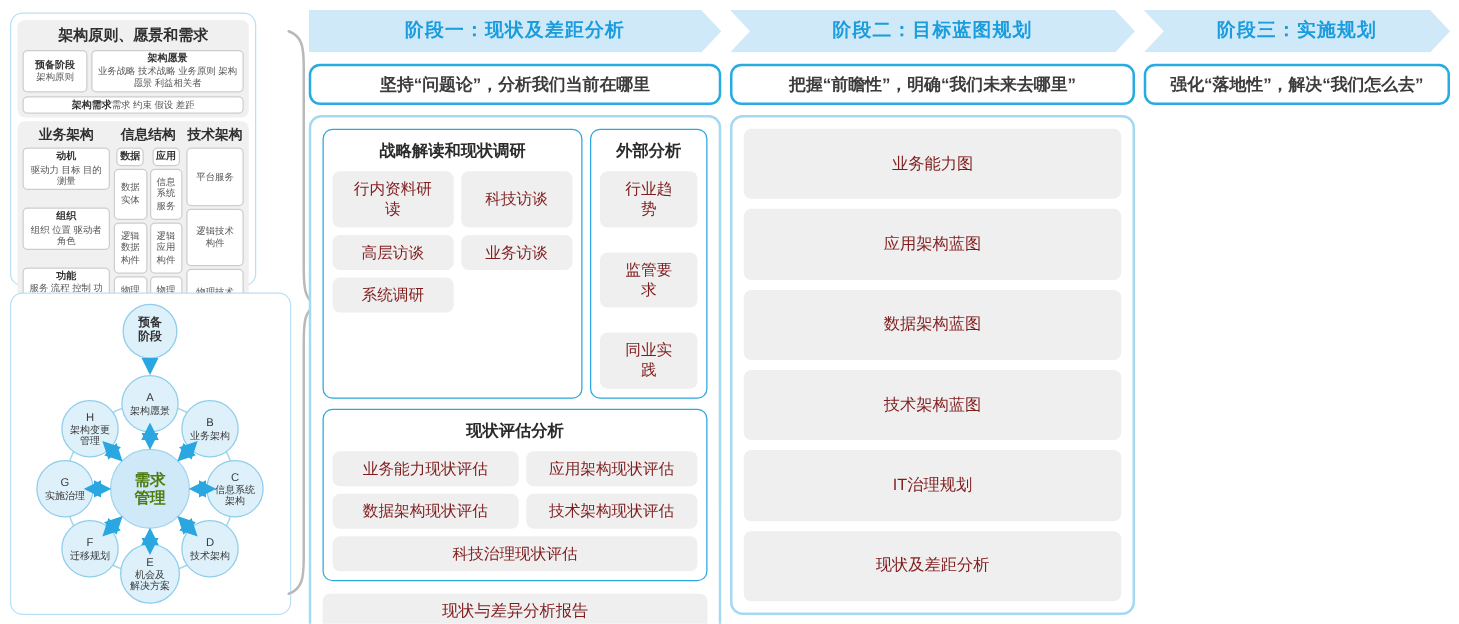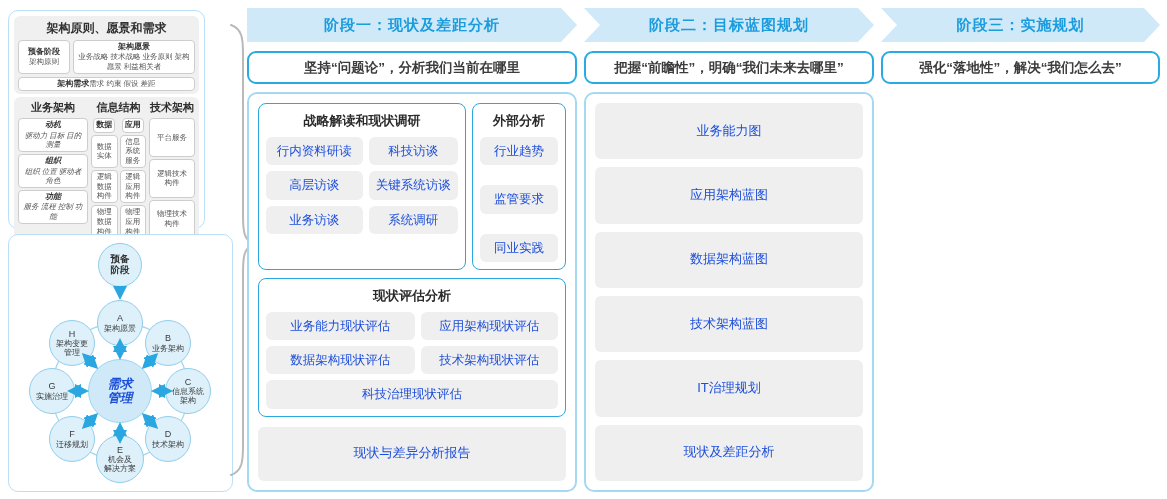--- a/index.html
+++ b/index.html
@@ -17,56 +17,56 @@
   .mini{background:#fff;border:1px solid #cdcdcd;border-radius:4px;text-align:center;padding:1px 2px;box-sizing:border-box;}
   .mini .t{font-size:8px;font-weight:bold;color:#333;line-height:1.3;}
   .mini .s{font-size:7.5px;color:#555;line-height:1.3;}
   .row3{display:flex;gap:3px;margin-bottom:3px;}
   .prepbox{width:52px;flex:none;display:flex;flex-direction:column;justify-content:center;}
   .visionbox{flex:1;display:flex;flex-direction:column;justify-content:center;}
   .reqbox{display:flex;flex-direction:row;justify-content:center;}
   .sec2{display:flex;gap:3px;}
   .col-h{font-size:11px;font-weight:bold;color:#2f2f2f;text-align:center;margin:0 0 3px;}
   .bizcol{width:70px;flex:none;display:flex;flex-direction:column;}
-  .bizcol .mini{margin-bottom:2px;font-style:italic;}
+  .bizcol .mini{margin-bottom:14px;}
   .infocol{flex:1;display:flex;flex-direction:column;}
   .subcols{display:flex;gap:2px;flex:1;}
   .subcol{flex:1;display:flex;flex-direction:column;gap:2px;align-items:center;}
   .subcol .mini{display:flex;align-items:center;justify-content:center;flex:1;}
   .subcol .hd{flex:none;}
   .techcol{width:46px;flex:none;display:flex;flex-direction:column;}
   .techcol .stack{display:flex;flex-direction:column;gap:2px;flex:1;}
   .techcol .mini{flex:1;display:flex;align-items:center;justify-content:center;}
   .sec3{display:flex;gap:4px;align-items:stretch;}
   .sec3-label{width:28px;flex:none;font-size:11px;font-weight:bold;color:#2f2f2f;display:flex;align-items:center;justify-content:center;text-align:center;white-space:pre-line;line-height:1.2;}
   .sec3 .mini{display:flex;flex-direction:column;justify-content:center;}
   .sec3 .b1{flex:1.25;}
   .sec3 .b2{flex:1;}
   
   #adm{position:absolute;left:0;top:0;width:222px;height:255px;}
   #adm svg{position:absolute;left:0;top:0;}
   .node{position:absolute;border-radius:50%;background:#def1fb;border:1.2px solid #8ecdeb;display:flex;flex-direction:column;align-items:center;justify-content:center;text-align:center;box-sizing:border-box;line-height:1.15;}
   .node .ltr{font-size:9px;color:#3a3a3a;}
   .node .lbl{font-size:8px;color:#3a3a3a;white-space:pre-line;}
   .node-prep{font-size:9.5px;font-weight:bold;color:#333;white-space:pre-line;background:#def1fb;}
-  .node-center{font-size:12.5px;font-weight:bold;color:#1d4ed8;white-space:pre-line;background:#cfe9f8;border:1.2px solid #9ed5f0;font-style:italic;}
+  .node-center{font-size:12.5px;font-weight:bold;color:#4d7c0f;white-space:pre-line;background:#cfe9f8;border:1.2px solid #9ed5f0;}
   
   #brace{position:absolute;left:228px;top:24px;}
   
   #phases{position:absolute;left:247px;top:8px;width:913px;height:484px;display:flex;gap:7px;}
   .phase{display:flex;flex-direction:column;box-sizing:border-box;}
   .p1{width:330px;flex:none;}
-  .p2{width:290px;flex:none;}
+  .p2{width:324px;flex:none;}
   .p3{flex:1;}
   .ph-header{height:34px;line-height:34px;text-align:center;background:#cfe9f8;color:#1b9cdd;font-weight:bold;font-size:15px;letter-spacing:1px;flex:none;}
   .cp-first{clip-path:polygon(0 0,calc(100% - 16px) 0,100% 50%,calc(100% - 16px) 100%,0 100%);}
   .cp-mid{clip-path:polygon(0 0,calc(100% - 16px) 0,100% 50%,calc(100% - 16px) 100%,0 100%,16px 50%);}
   .ph-sub{margin-top:9px;height:33px;flex:none;box-sizing:border-box;border:2px solid #29abe2;border-radius:9px;background:#fff;display:flex;align-items:center;justify-content:center;font-size:13.5px;font-weight:bold;color:#3c3c3c;}
   .ph-body{margin-top:8px;flex:1;box-sizing:border-box;border:2px solid #a5d9f2;border-radius:10px;padding:9px;background:#fff;display:flex;flex-direction:column;}
-  .gitem{background:#efeff0;border-radius:6px;color:#1d4ed8;font-size:12.5px;display:flex;align-items:center;justify-content:center;text-align:center;padding:6px 4px;box-sizing:border-box;line-height:1.3;}
+  .gitem{background:#efeff0;border-radius:6px;color:#7f1d1d;font-size:12.5px;display:flex;align-items:center;justify-content:center;text-align:center;padding:6px 17px;box-sizing:border-box;line-height:1.3;}
   .p1row1{display:flex;gap:6px;flex:none;}
   .bluebox{border:1.5px solid #2aa7e0;border-radius:8px;padding:7px;background:#fff;box-sizing:border-box;}
   .bb-title{text-align:center;font-weight:bold;font-size:13px;color:#2b2b2b;margin:1px 0 7px;}
   .bb-strategy{flex:1;}
   .bb-grid{display:grid;grid-template-columns:1.08fr 1fr;gap:6px;}
   .bb-external{width:94px;flex:none;display:flex;flex-direction:column;}
   .bb-external .stack{display:grid;grid-template-rows:repeat(3,1fr);gap:20px;flex:1;}
   .bb-assess{margin-top:8px;flex:none;}
   .span2{grid-column:1/3;}
   .report{margin-top:10px;flex:1;font-size:13px;}
@@ -263,21 +263,20 @@
     <div class="ph-header cp-first">阶段一：现状及差距分析</div>
     <div class="ph-sub">坚持“问题论”，分析我们当前在哪里</div>
     <div class="ph-body">
       <div class="p1row1">
         <div class="bluebox bb-strategy">
           <div class="bb-title">战略解读和现状调研</div>
           <div class="bb-grid">
             <div class="gitem">行内资料研读</div>
             <div class="gitem">科技访谈</div>
             <div class="gitem">高层访谈</div>
-            <div class="gitem">关键系统访谈</div>
             <div class="gitem">业务访谈</div>
             <div class="gitem">系统调研</div>
           </div>
         </div>
         <div class="bluebox bb-external">
           <div class="bb-title">外部分析</div>
           <div class="stack">
             <div class="gitem">行业趋势</div>
             <div class="gitem">监管要求</div>
             <div class="gitem">同业实践</div>

